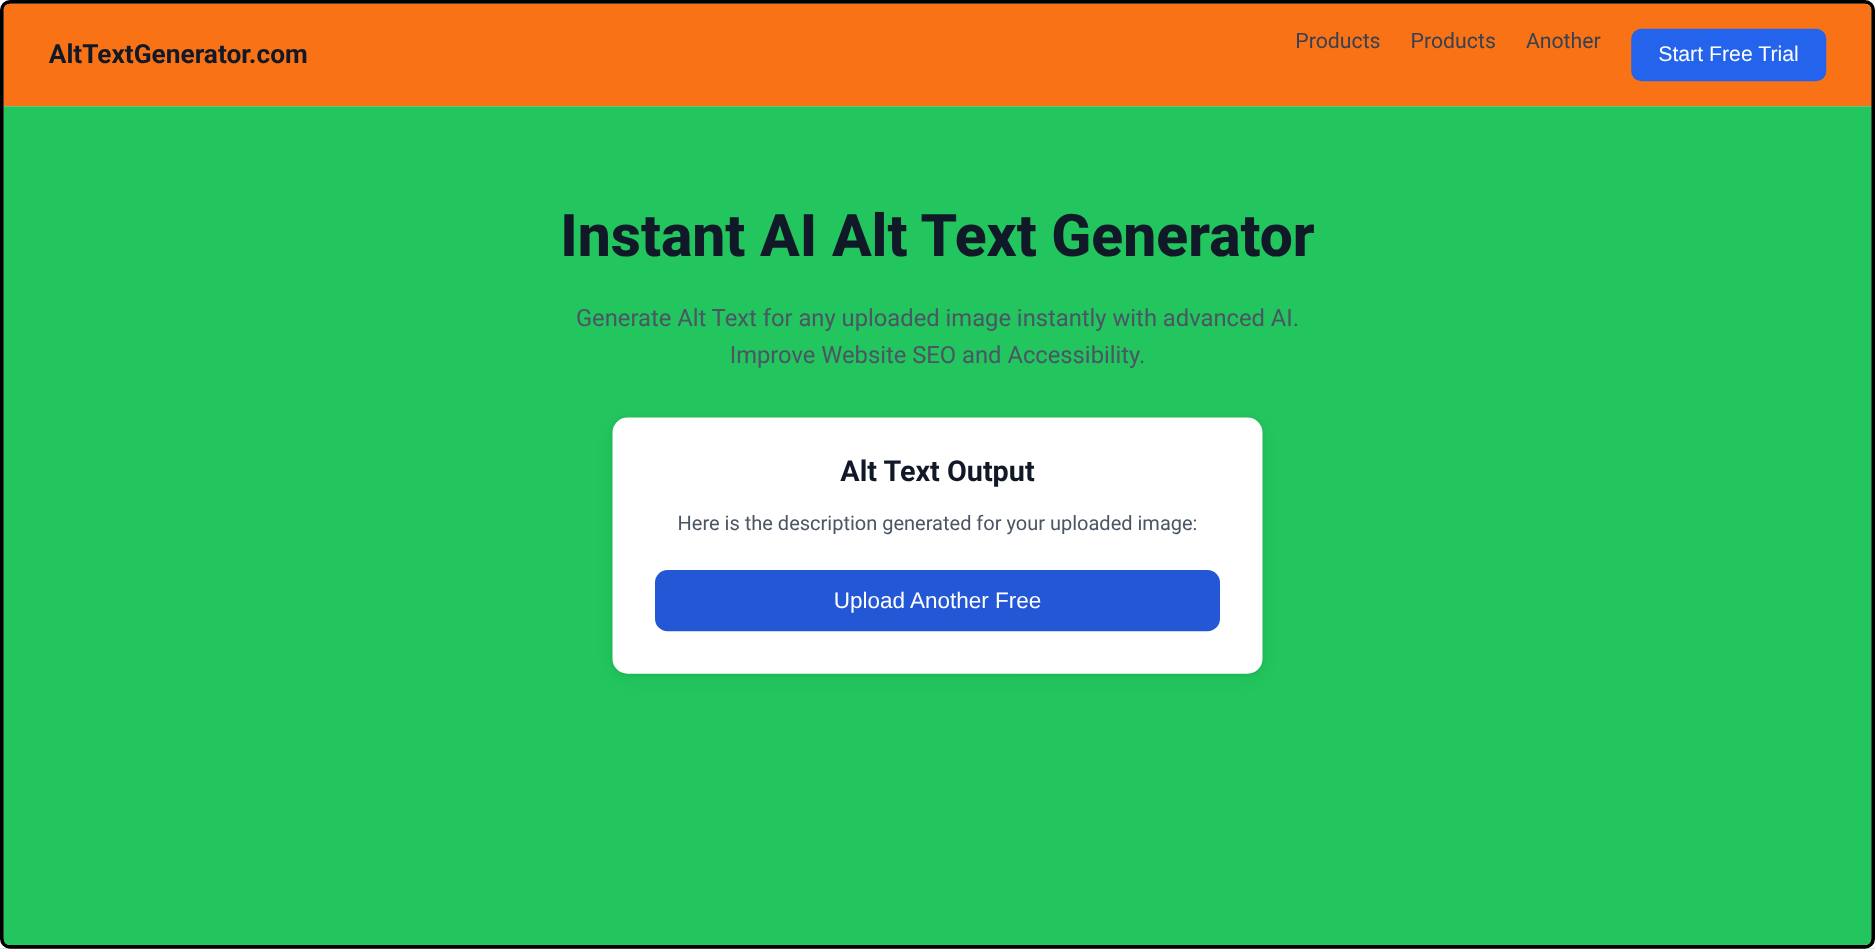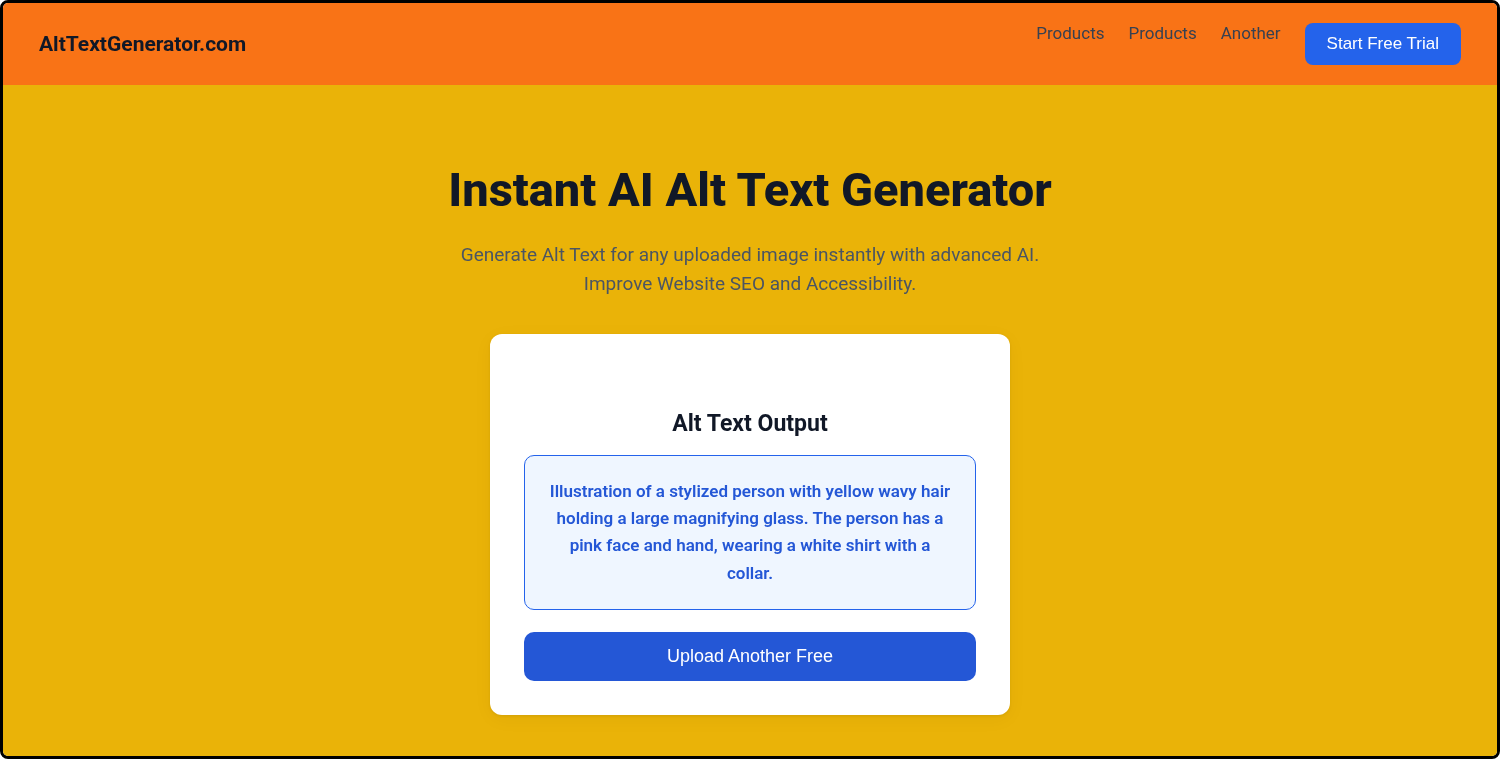--- a/index.html
+++ b/index.html
@@ -43,21 +43,21 @@
       background: #2463eb;
       color: #fff;
       font-size: 17px;
       font-weight: 500;
       padding: 11px 22px;
       border: none;
       border-radius: 8px;
       cursor: pointer;
     }
     .main {
-      background: #eab308;
+      background: #22c55e;
       min-height: calc(100% - 78px);
       padding-top: 78px;
       text-align: center;
     }
     .hero-title {
       font-size: 47px;
       font-weight: 800;
       color: #111827;
       line-height: 1.15;
       max-width: 760px;
@@ -77,21 +77,20 @@
       width: 520px;
       margin: 0 auto;
       padding: 30px 34px 34px;
       text-align: center;
     }
     .card-title {
       font-size: 23px;
       font-weight: 700;
       color: #111827;
       margin-bottom: 18px;
-      margin-top: 46px;
     }
     .card-subtitle {
       font-size: 16px;
       color: #4b5563;
       margin-bottom: 28px;
     }
     .output-box {
       background: #eff6ff;
       border: 1.5px solid #2463eb;
       border-radius: 10px;
@@ -128,18 +127,16 @@
     <button class="cta-button">Start Free Trial</button>
   </nav>
 </header>
 
 <main class="main">
   <h1 class="hero-title">Instant AI Alt Text Generator</h1>
   <p class="hero-subtitle">Generate Alt Text for any uploaded image instantly with advanced AI. Improve Website SEO and Accessibility.</p>
 
   <div class="card">
     <h2 class="card-title">Alt Text Output</h2>
-    <div class="output-box">
-      <p class="output-text">Illustration of a stylized person with yellow wavy hair holding a large magnifying glass. The person has a pink face and hand, wearing a white shirt with a collar.</p>
-    </div>
+    <p class="card-subtitle">Here is the description generated for your uploaded image:</p>
     <button class="upload-button">Upload Another Free</button>
   </div>
 </main>
 
 </body></html>

